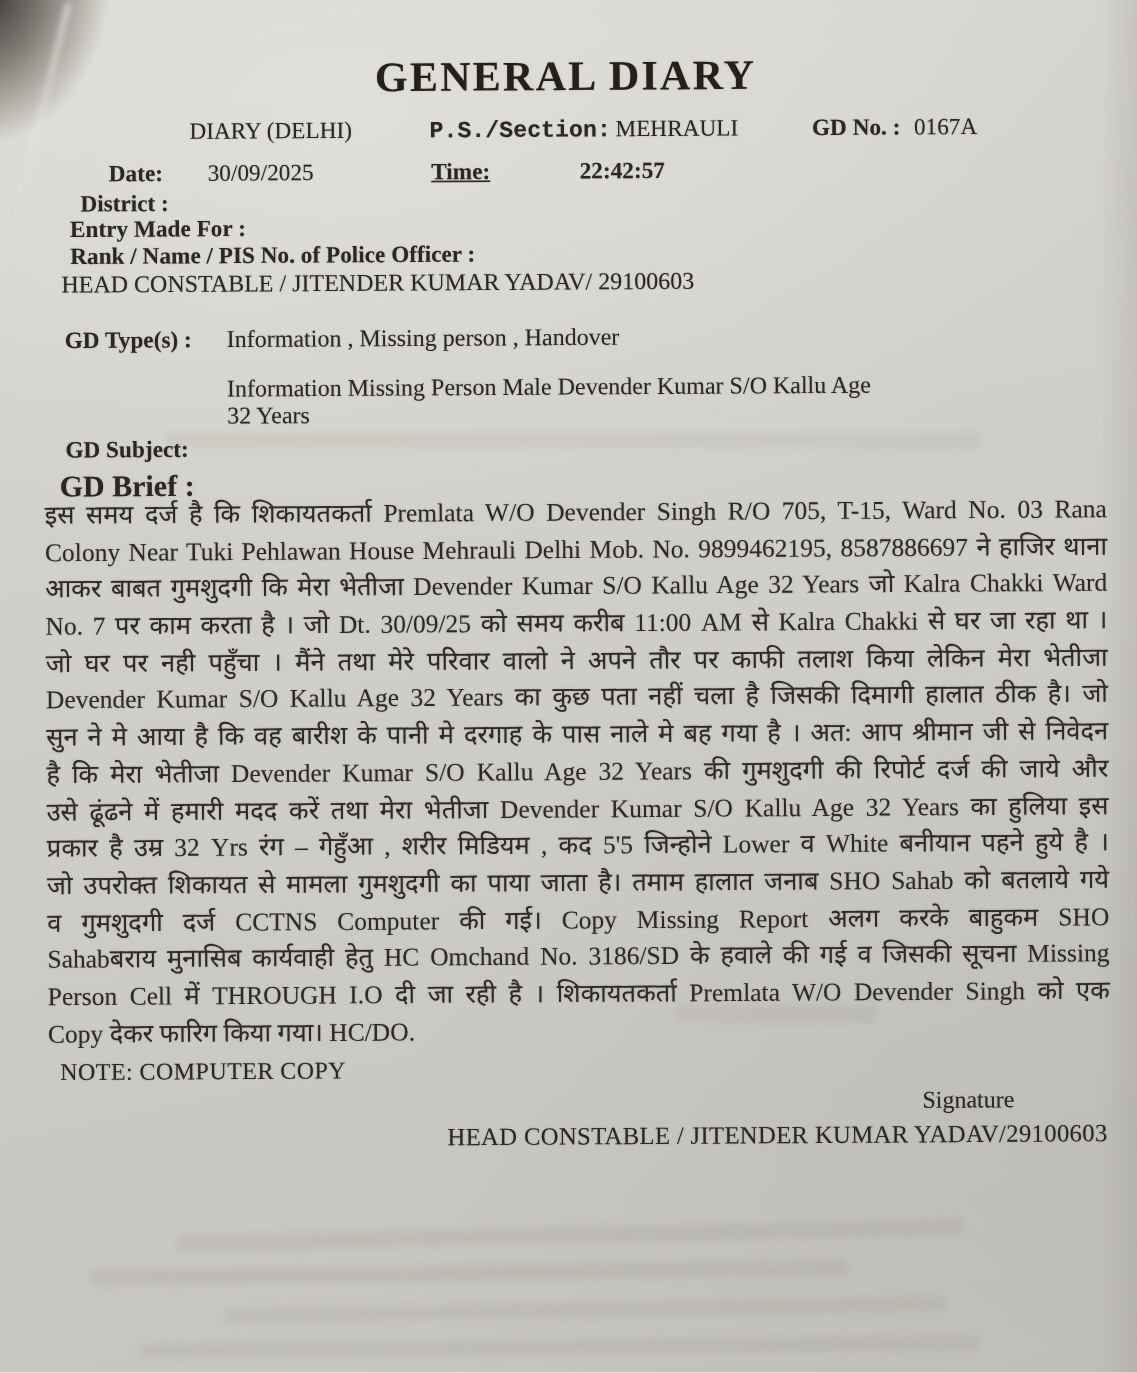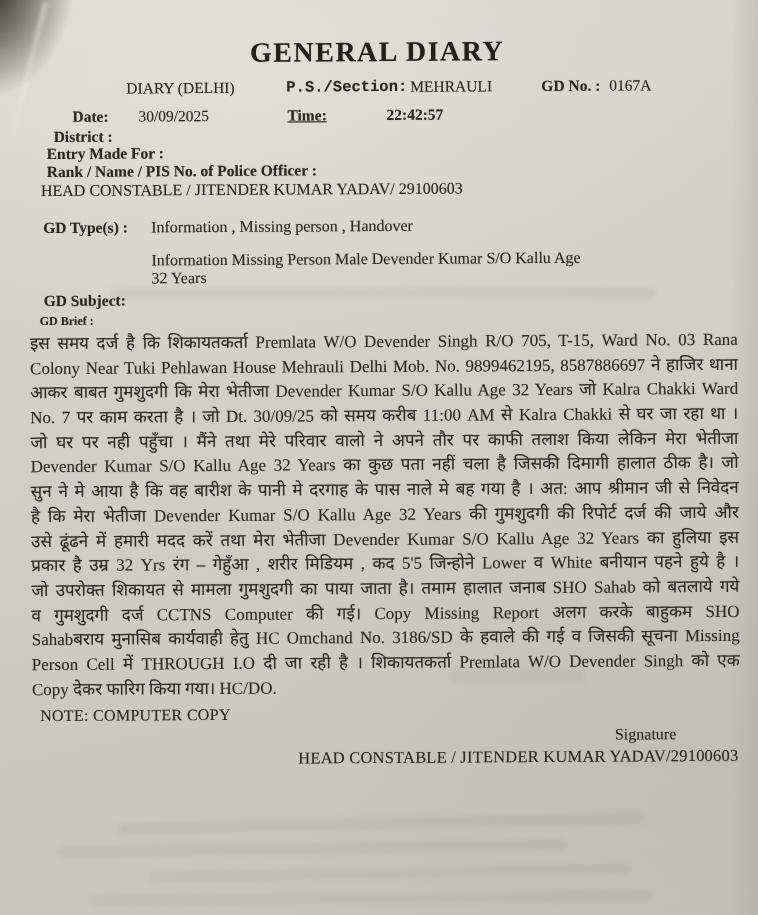--- a/index.html
+++ b/index.html
@@ -77,21 +77,21 @@
     <span class="abs lbl" style="left:48px;top:161px;">Rank / Name / PIS No. of Police Officer :</span>
     <span class="abs officer-line" style="position:absolute;left:42px;top:180px;white-space:nowrap;">HEAD CONSTABLE / JITENDER KUMAR YADAV/ 29100603</span>
 
     <span class="abs lbl" style="left:44px;top:217px;">GD Type(s) :</span>
     <span class="abs val" style="left:152px;top:217px;font-size:16px;">Information , Missing person , Handover</span>
 
     <span class="abs lbl" style="left:44px;top:250px;margin-top:40px;">GD Subject:</span>
     <span class="abs val" style="left:152px;top:250px;font-size:16px;">Information Missing Person Male Devender Kumar S/O Kallu Age</span>
     <span class="abs val" style="left:152px;top:268px;font-size:16px;font-family:Liberation Serif, serif;">32 Years</span>
 
-    <span class="abs lbl" style="left:40px;top:312px;font-size:12px;">GD Brief :</span>
+    <span class="abs lbl" style="left:40px;top:312px;font-size:20px;">GD Brief :</span>
 
     <div class="brief">
         <div class="brief-line">इस समय दर्ज है कि शिकायतकर्ता Premlata W/O Devender Singh R/O 705, T-15, Ward No. 03 Rana</div>
         <div class="brief-line">Colony Near Tuki Pehlawan House Mehrauli Delhi Mob. No. 9899462195, 8587886697 ने हाजिर थाना</div>
         <div class="brief-line">आकर बाबत गुमशुदगी कि मेरा भेतीजा Devender Kumar S/O Kallu Age 32 Years जो Kalra Chakki Ward</div>
         <div class="brief-line">No. 7 पर काम करता है । जो Dt. 30/09/25 को समय करीब 11:00 AM से Kalra Chakki से घर जा रहा था ।</div>
         <div class="brief-line">जो घर पर नही पहुँचा । मैंने तथा मेरे परिवार वालो ने अपने तौर पर काफी तलाश किया लेकिन मेरा भेतीजा</div>
         <div class="brief-line">Devender Kumar S/O Kallu Age 32 Years का कुछ पता नहीं चला है जिसकी दिमागी हालात ठीक है। जो</div>
         <div class="brief-line">सुन ने मे आया है कि वह बारीश के पानी मे दरगाह के पास नाले मे बह गया है । अत: आप श्रीमान जी से निवेदन</div>
         <div class="brief-line">है कि मेरा भेतीजा Devender Kumar S/O Kallu Age 32 Years की गुमशुदगी की रिपोर्ट दर्ज की जाये और</div>

